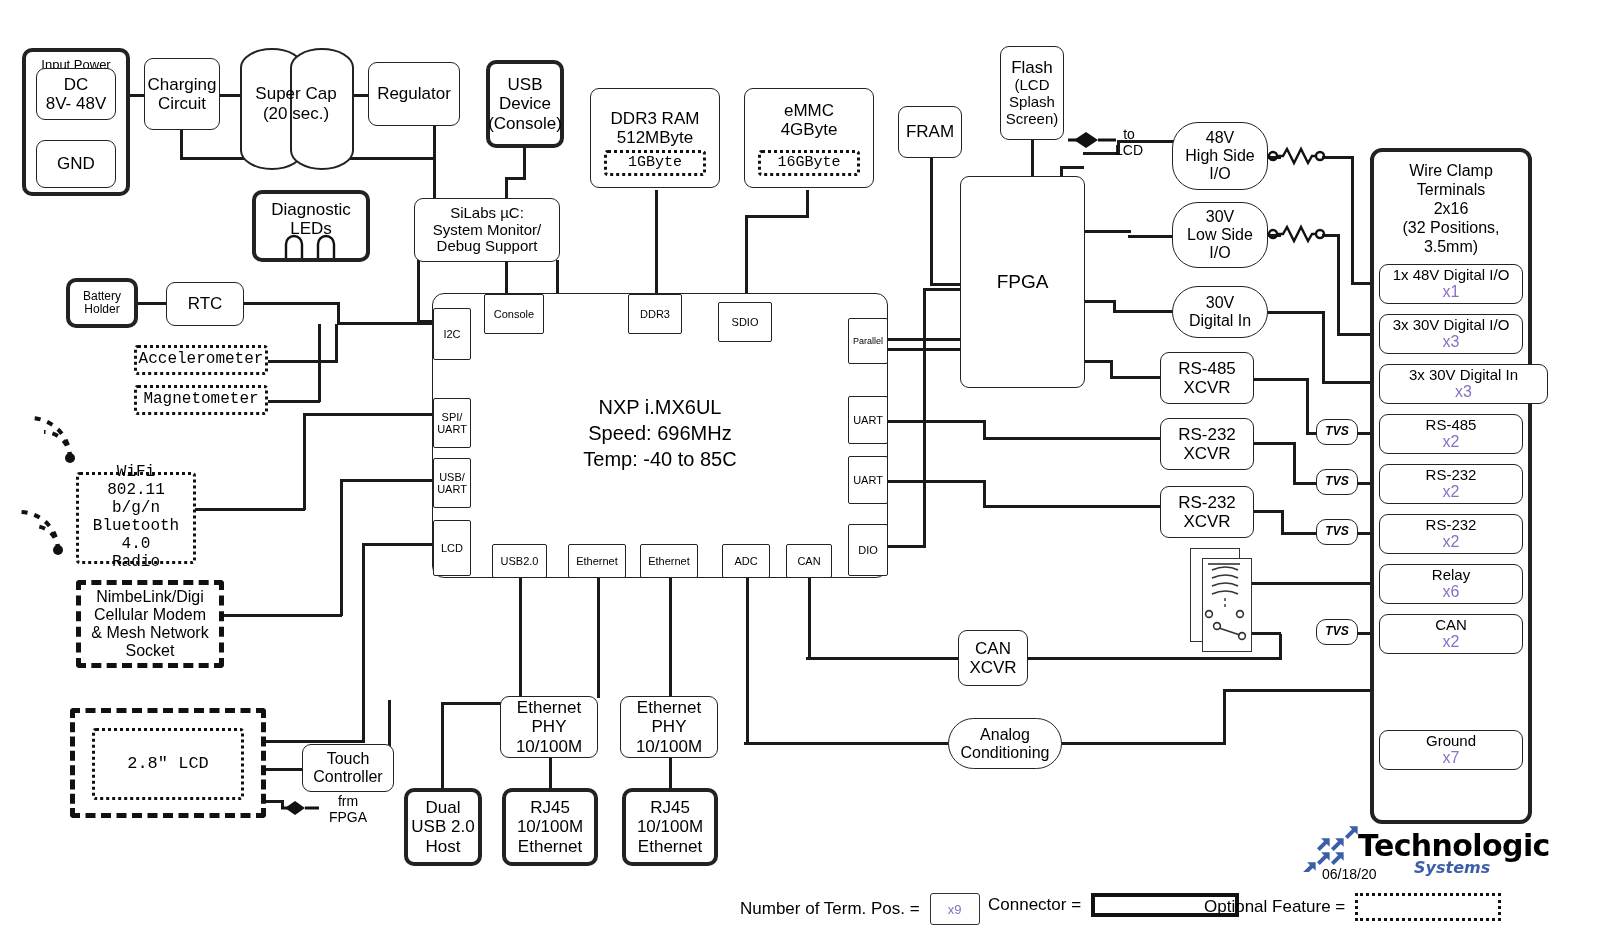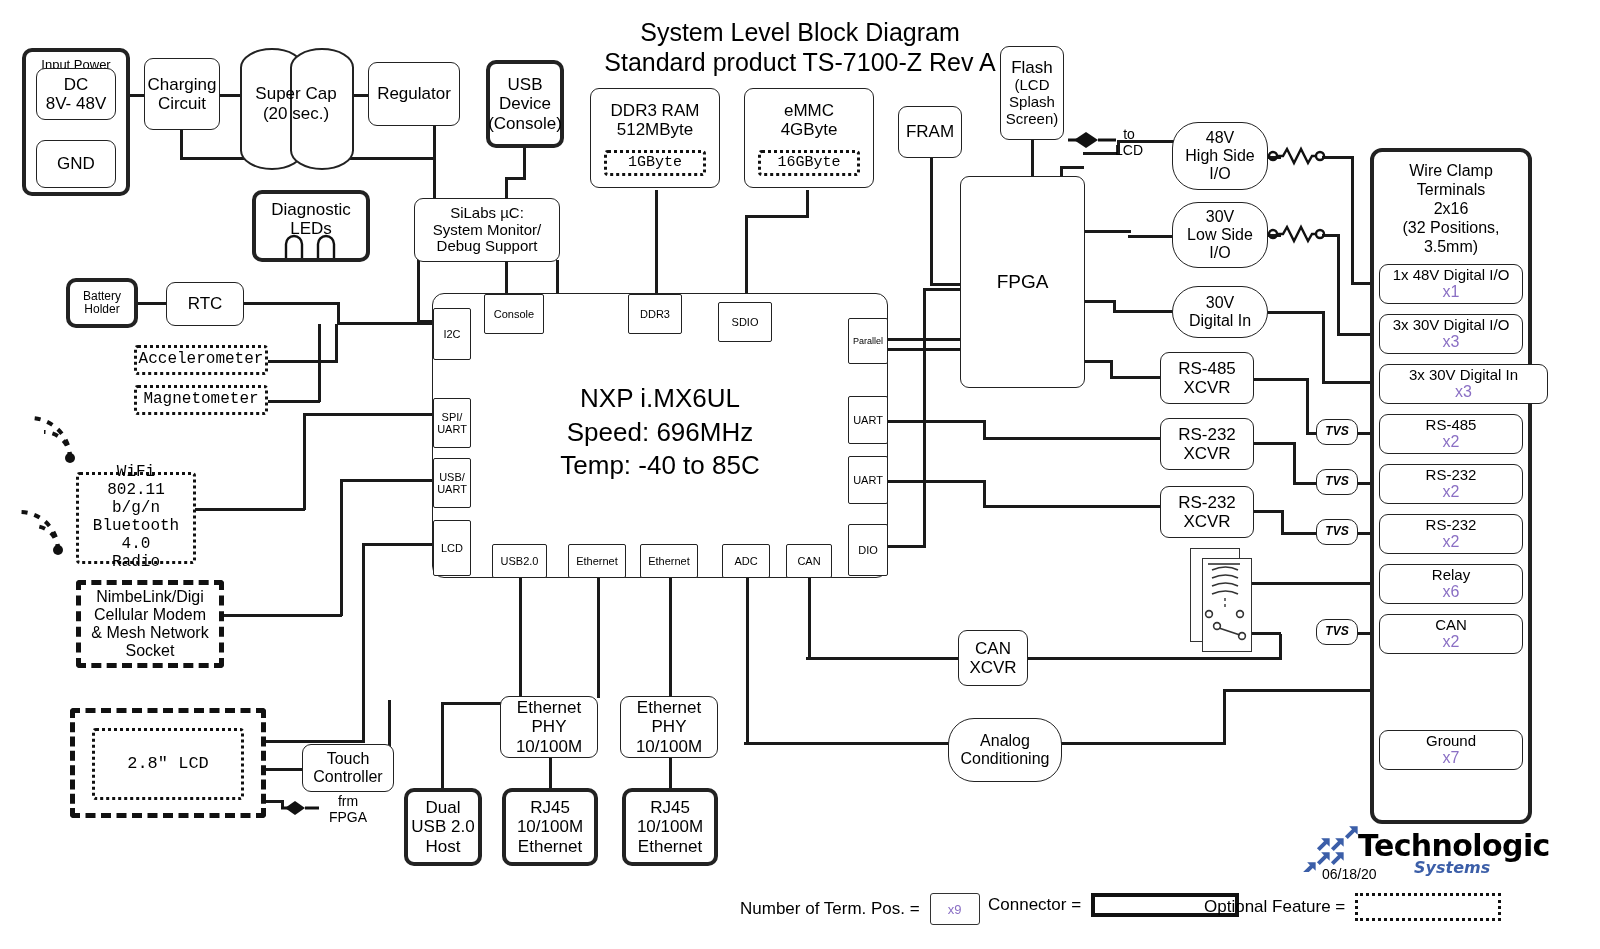--- a/index.html
+++ b/index.html
@@ -47,24 +47,20 @@
   .legend{position:absolute;display:flex;align-items:center;font-size:17px;z-index:8;gap:10px;}
   .lgbox{width:48px;height:30px;border:1.5px solid #333;border-radius:3px;display:flex;align-items:center;justify-content:center;}
   .lgconn{width:140px;height:16px;border:4px solid #111;background:#fff;}
   .lgopt{width:140px;height:22px;border:3px dotted #111;}
 </style>
 </head>
 <body>
 
 <div id="stage">
 
-  <div class="ttl" style="left:560px;top:18px;width:480px;">
-    <div>System Level Block Diagram</div>
-    <div>Standard product TS-7100-Z Rev A</div>
-  </div>
 
   <div class="w wh" style="left:128px;top:94px;width:28px;"></div>
 
   <div class="w wh" style="left:218px;top:94px;width:30px;"></div>
 
   <div class="w wh" style="left:346px;top:94px;width:22px;"></div>
 
   <div class="w wv" style="left:180px;top:120px;height:40px;"></div>
   <div class="w wh" style="left:180px;top:157px;width:256px;"></div>
 
@@ -265,21 +261,21 @@
     <path d="M4,26 L4,12 A8,8 0 0 1 20,12 L20,26" fill="none" stroke="#111" stroke-width="2.4"></path>
     <path d="M36,26 L36,12 A8,8 0 0 1 52,12 L52,26" fill="none" stroke="#111" stroke-width="2.4"></path>
   </svg>
 
   <div class="blk sm" style="left:414px;top:198px;width:146px;height:64px;">
     <div>SiLabs µC:</div>
     <div>System Monitor/</div>
     <div>Debug Support</div>
   </div>
 
-  <div class="blk" style="left:590px;top:88px;width:130px;height:100px;justify-content:flex-start;padding-top:12px;">
+  <div class="blk" style="left:590px;top:88px;width:130px;height:100px;justify-content:flex-start;padding-top:20px;">
     <div>DDR3 RAM</div>
     <div>512MByte</div>
   </div>
   <div class="blk dotted sm" style="left:604px;top:150px;width:102px;height:26px;">
     <div>1GByte</div>
   </div>
 
   <div class="blk" style="left:744px;top:88px;width:130px;height:100px;justify-content:flex-start;padding-top:12px;">
     <div>eMMC</div>
     <div>4GByte</div>
@@ -301,21 +297,21 @@
   <div class="lbl" style="left:1104px;top:126px;width:50px;">
     <div>to</div>
     <div>LCD</div>
   </div>
 
   <div class="blk" style="left:960px;top:176px;width:125px;height:212px;font-size:19px;">
     <div>FPGA</div>
   </div>
 
   <div class="blk" style="left:432px;top:293px;width:456px;height:285px;border-radius:12px;">
-    <div style="font-size:26px;line-height:1.3;margin-top:-6px;">
+    <div style="font-size:20px;line-height:1.3;margin-top:-6px;">
       <div>NXP i.MX6UL</div>
       <div>Speed: 696MHz</div>
       <div>Temp: -40 to 85C</div>
     </div>
   </div>
 
   <div class="blk port" style="left:484px;top:294px;width:60px;height:40px;">
     <div>Console</div>
   </div>
   <div class="blk port" style="left:628px;top:294px;width:54px;height:40px;">
@@ -444,21 +440,21 @@
   <div class="blk thick" style="left:622px;top:788px;width:96px;height:78px;font-size:17px;">
     <div>RJ45</div>
     <div>10/100M</div>
     <div>Ethernet</div>
   </div>
 
   <div class="blk" style="left:958px;top:630px;width:70px;height:56px;">
     <div>CAN</div>
     <div>XCVR</div>
   </div>
-  <div class="blk pill" style="left:948px;top:718px;width:114px;height:64px;font-size:16px;">
+  <div class="blk pill" style="left:948px;top:718px;width:114px;height:51px;font-size:16px;">
     <div>Analog</div>
     <div>Conditioning</div>
   </div>
 
   <div class="blk pill" style="left:1172px;top:122px;width:96px;height:68px;font-size:16px;">
     <div>48V</div>
     <div>High Side</div>
     <div>I/O</div>
   </div>
   <div class="blk pill" style="left:1172px;top:202px;width:96px;height:66px;font-size:16px;">

